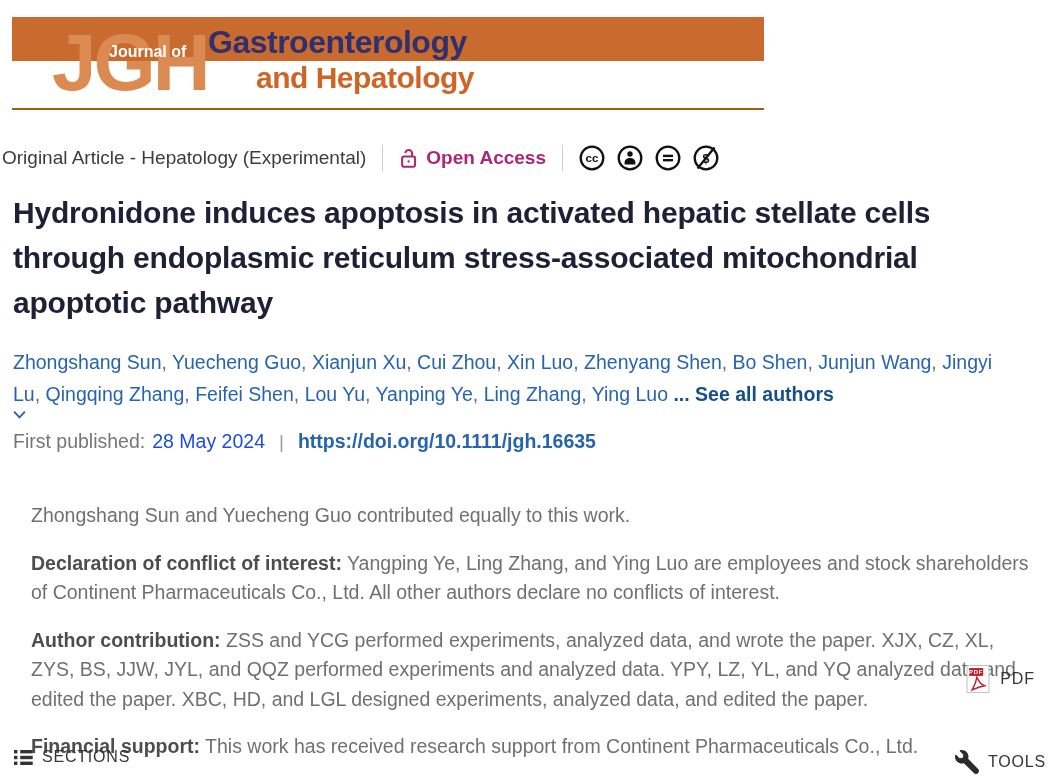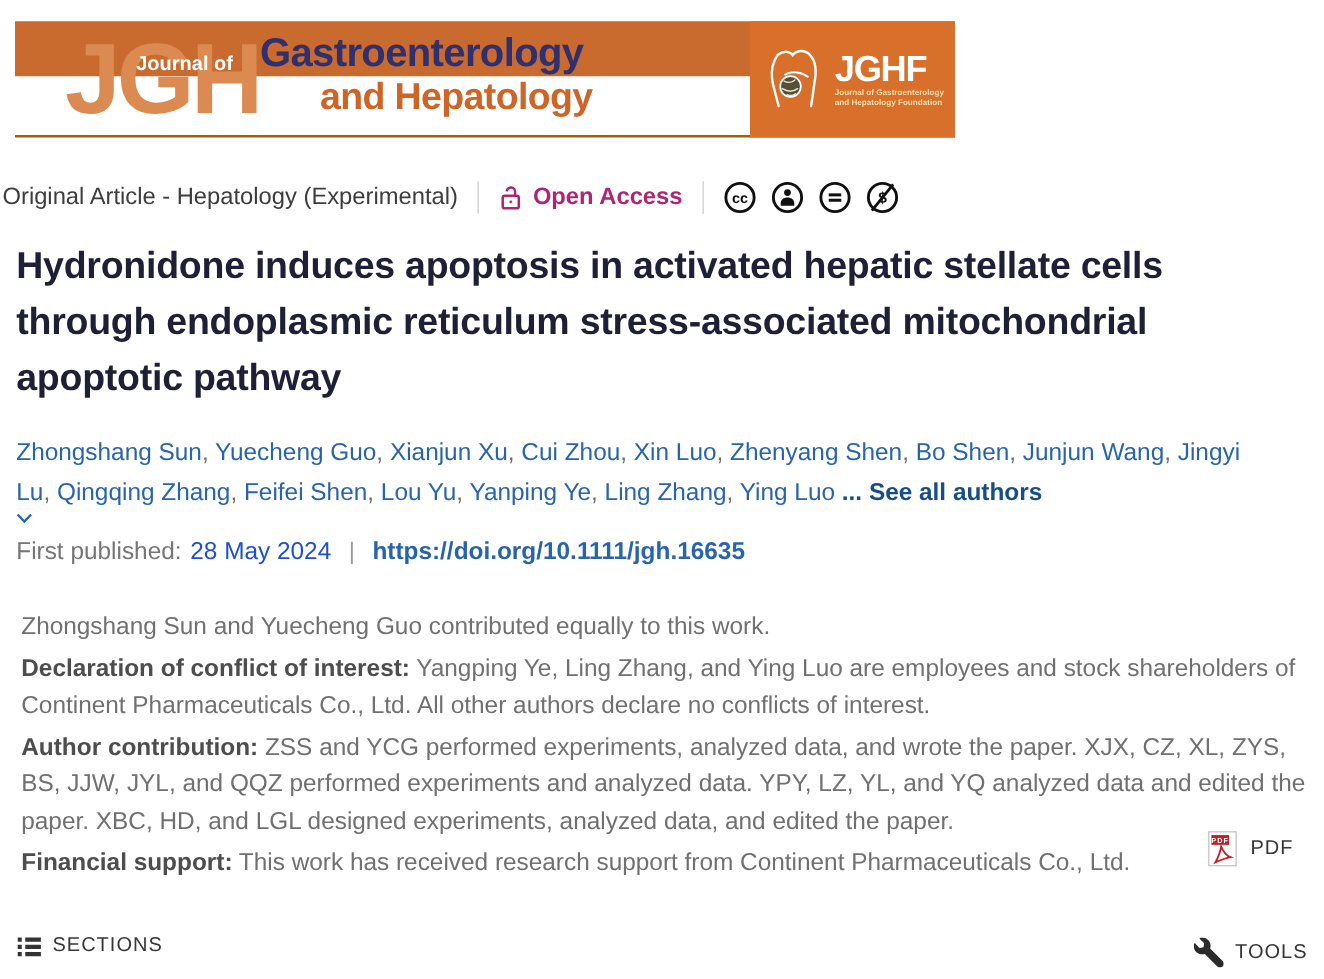--- a/index.html
+++ b/index.html
@@ -76,21 +76,21 @@
   .pub-label { color:#767676; }
   .pub-date { color:#1d4ed8; margin-left:7px; }
   .pub-div { color:#9a9a9a; margin:0 14px; font-size:19px; }
   .doi-link { color:#2864ae; font-weight:bold; cursor:pointer; text-decoration:none; }
 
   
   .notes {
     position:absolute; left:13px; top:483px; width:1036px;
     font-size:19.5px; line-height:29.5px; color:#707070;
   }
-  .notes p { margin:4px; }
+  .notes p { margin:18px; }
   .nlabel { font-weight:bold; color:#4d4d4d; }
 
   
   .footer {
     position:absolute; left:14px; right:13px; top:741px; height:32px;
     display:flex; justify-content:space-between; align-items:center;
   }
   .tool-btn {
     display:flex; align-items:center; gap:9px; cursor:pointer;
     font-size:16px; color:#363636; letter-spacing:0.8px;
@@ -102,35 +102,20 @@
 <body>
 
 <div class="page">
 
   <div class="banner">
     <div class="banner-top"></div>
     <div class="jgh-big">JGH</div>
     <div class="journal-of">Journal of</div>
     <div class="gastro">Gastroenterology</div>
     <div class="hepat">and Hepatology</div>
-    <div class="jghf-block">
-      <span>
-        <svg width="52" height="58" viewBox="0 0 60 64" fill="none" stroke="#ffffff" stroke-width="2.2" stroke-linecap="round">
-          <path d="M15 9 C21 4 27 6 29 9 C33 4 41 4 45 9 C51 15 51 25 49 35 M15 9 C11 15 9 23 10 31 C11 39 14 47 16 56 M49 35 C48 43 47 50 46 56"></path>
-          <path d="M22 27 C28 23 38 25 43 29" stroke-width="1.8"></path>
-          <circle cx="27" cy="38" r="9.5" fill="#55503b" stroke="#ffffff" stroke-width="1.6"></circle>
-          <path d="M21 33 c4 2 8 1 10 -1 M19.5 40 c5 3 10 3 14 0 M24 45.5 c2.5 1.2 5.5 1 7.5 -0.8" stroke="#efe9c4" stroke-width="1.3" fill="none"></path>
-        </svg>
-      </span>
-      <span class="jghf-txt">
-        <span class="jghf-acronym">JGHF</span>
-        <span class="jghf-sub">Journal of Gastroenterology</span>
-        <span class="jghf-sub">and Hepatology Foundation</span>
-      </span>
-    </div>
   </div>
 
   <div class="meta">
     <span class="article-type">Original Article - Hepatology (Experimental)</span>
     <span class="vdiv"></span>
     <span class="oa-group">
       <span>
         <svg width="19" height="22" viewBox="0 0 18 20" fill="none" stroke="#ae2573" stroke-width="1.9">
           <rect x="3" y="8.6" width="12.2" height="9.6" rx="1.6"></rect>
           <path d="M12.4 8.6 V5.9 A3.2 3.2 0 0 0 6 5.3"></path>

